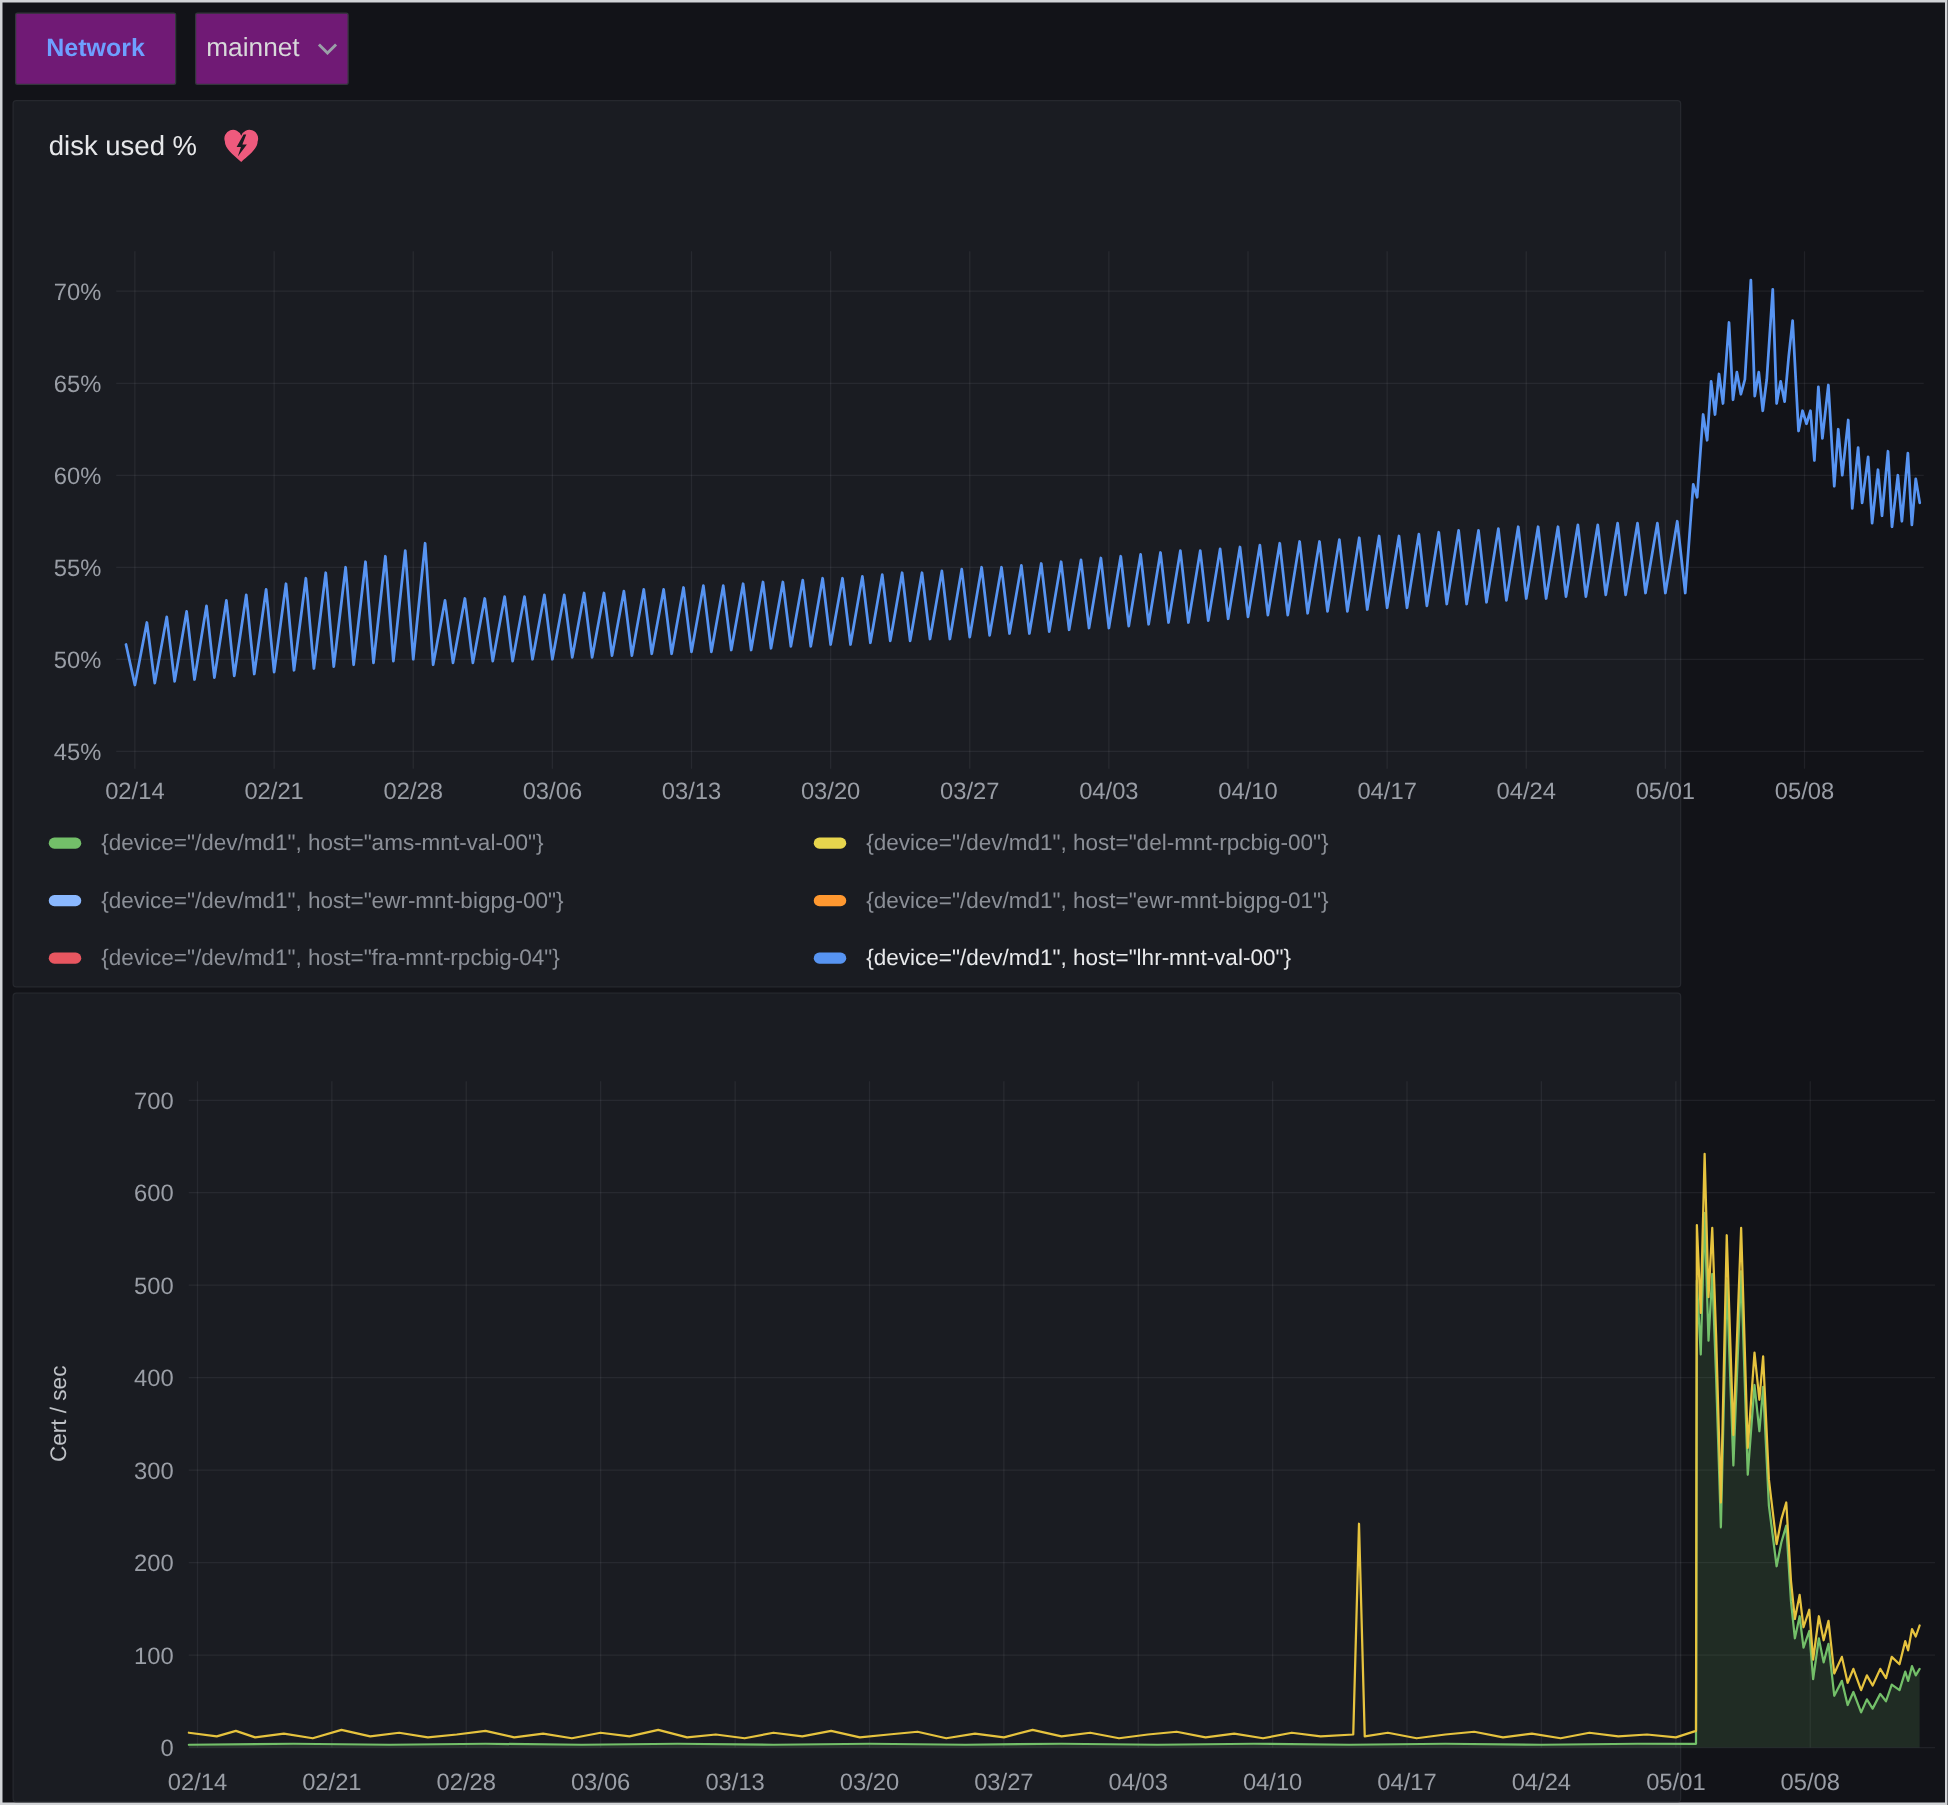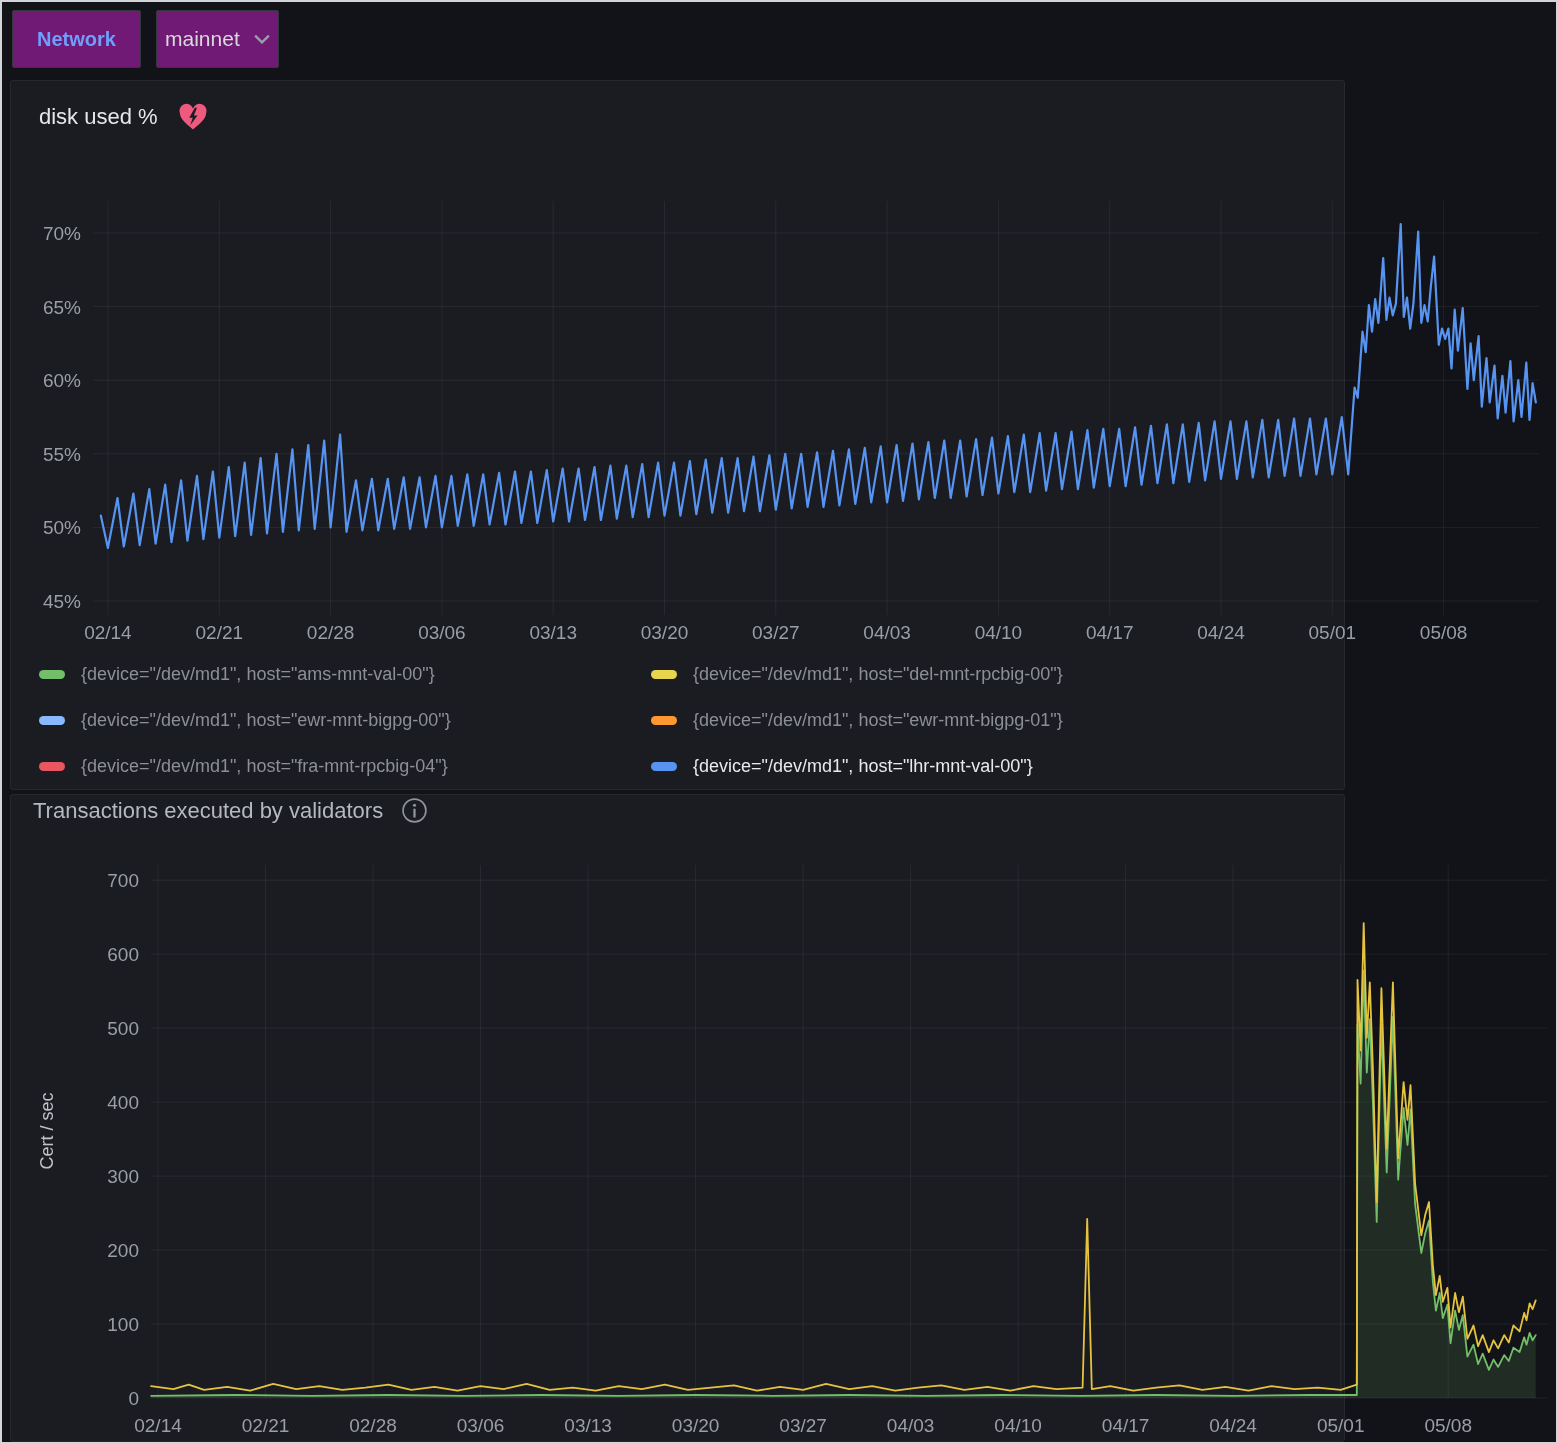--- a/index.html
+++ b/index.html
@@ -128,28 +128,20 @@
         <span class="legend-label">{device="/dev/md1", host="fra-mnt-rpcbig-04"}</span>
       </div>
       <div class="legend-item selected">
         <span class="legend-swatch" style="background: rgb(87, 148, 242);"></span>
         <span class="legend-label">{device="/dev/md1", host="lhr-mnt-val-00"}</span>
       </div>
     </div>
 </section>
 
 <section class="panel" id="panel-tx">
-  <div class="panel-header">
-    <h2>Transactions executed by validators</h2>
-    <svg width="27" height="27" viewBox="0 0 26 26">
-      <circle cx="13" cy="13" r="11" fill="none" stroke="#8f939a" stroke-width="1.6"></circle>
-      <circle cx="13" cy="8" r="1.5" fill="#8f939a"></circle>
-      <rect x="11.9" y="11" width="2.2" height="9" rx="1.1" fill="#8f939a"></rect>
-    </svg>
-  </div>
   <div id="ylabel-tx">Cert / sec</div>
   <svg class="chart" width="1542" height="648">
       <line x1="140" x2="1537" y1="603.0" y2="603.0" class="grid"></line>
       <text x="128" y="610.0" class="tick ytick">0</text>
       <line x1="140" x2="1537" y1="529.0" y2="529.0" class="grid"></line>
       <text x="128" y="536.0" class="tick ytick">100</text>
       <line x1="140" x2="1537" y1="455.0" y2="455.0" class="grid"></line>
       <text x="128" y="462.0" class="tick ytick">200</text>
       <line x1="140" x2="1537" y1="381.1" y2="381.1" class="grid"></line>
       <text x="128" y="388.1" class="tick ytick">300</text>

